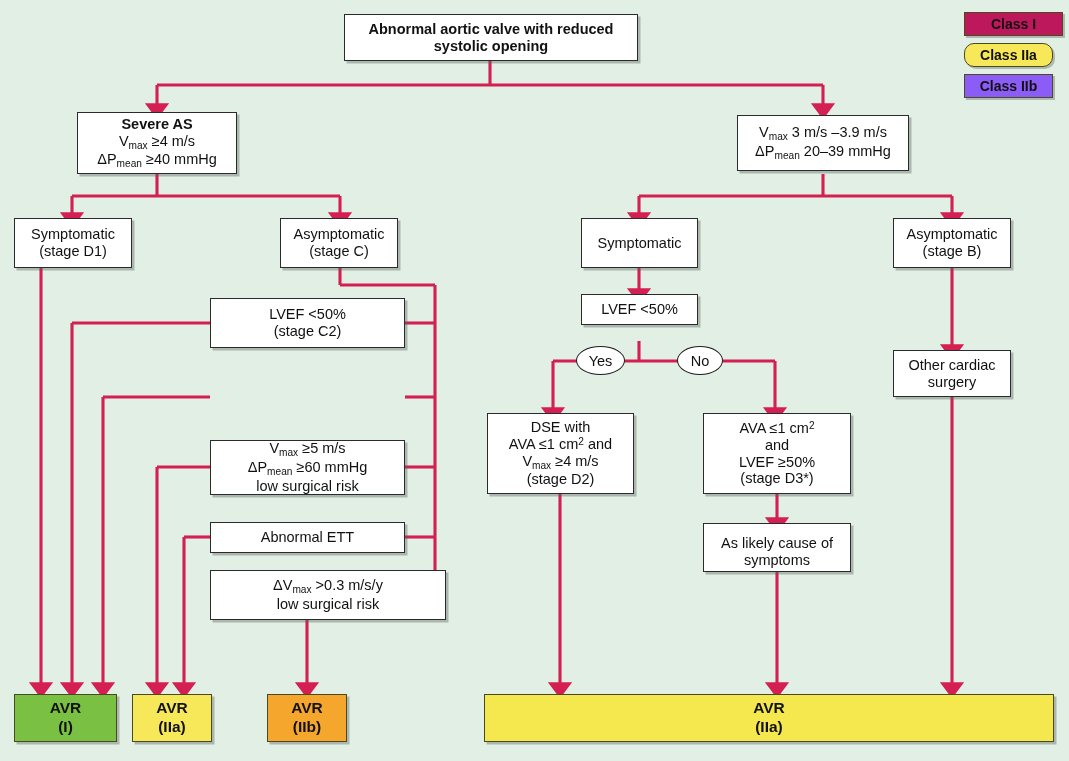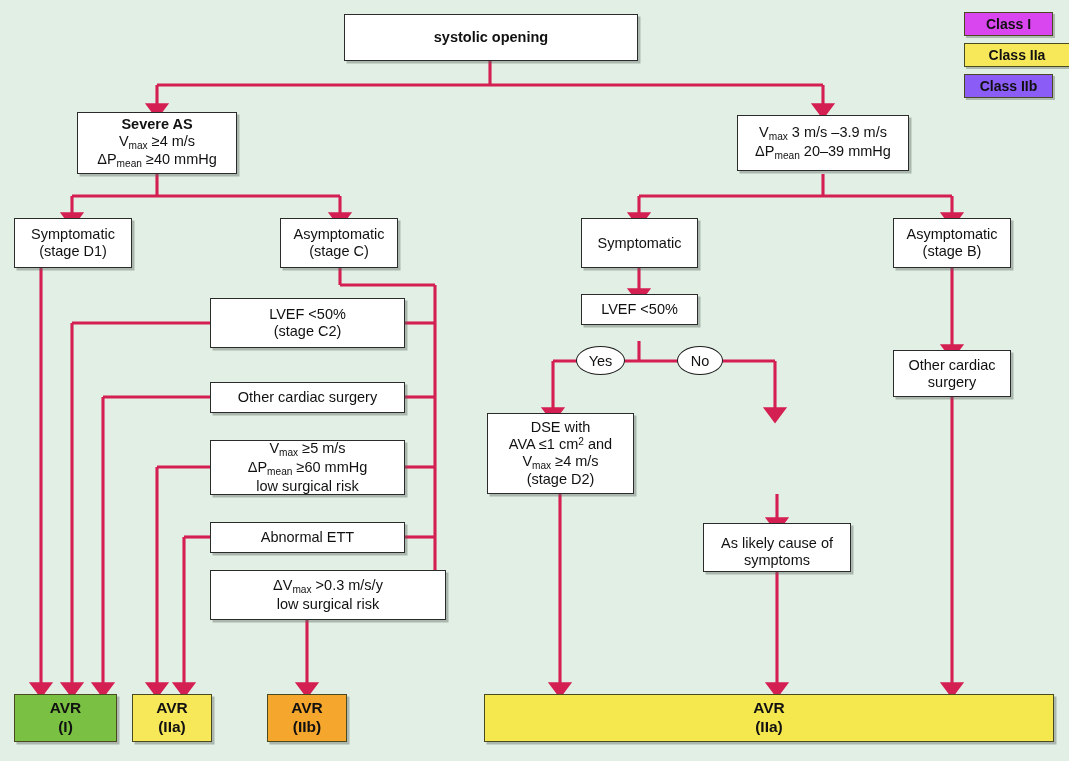--- a/index.html
+++ b/index.html
@@ -154,32 +154,33 @@
       <path d="M560,494 L560,686" marker-end="url(#arw)"></path>
 
       <path d="M777,494 L777,521" marker-end="url(#arw)"></path>
       <path d="M777,572 L777,686" marker-end="url(#arw)"></path>
 
       <path d="M952,268 L952,348" marker-end="url(#arw)"></path>
       <path d="M952,397 L952,686" marker-end="url(#arw)"></path>
     </g>
   </svg>
 
-  <div class="legend-item" style="left:964px; top:12px; width:89px; height:24px; background:#d946ef;">
+  <div class="legend-item" style="left:964px; top:12px; width:99px; height:24px; background:#be185d;">
     <span>Class I</span>
   </div>
-  <div class="legend-item" style="left:964px; top:43px; width:106px; height:24px; background:#f7e85a;">
+  <div class="legend-item" style="left:964px; top:43px; width:89px; height:24px; background:#f7e85a;border-radius:10px;">
     <span>Class IIa</span>
   </div>
   <div class="legend-item" style="left:964px; top:74px; width:89px; height:24px; background:#8b5cf6;">
     <span>Class IIb</span>
   </div>
 
   <div class="node" style="left:344px; top:14px; width:294px; height:47px;">
     <span class="txt bold">
+      <span class="line">Abnormal aortic valve with reduced</span>
       <span class="line">systolic opening</span>
     </span>
   </div>
 
   <div class="node" style="left:77px; top:112px; width:160px; height:62px;">
     <span class="txt">
       <span class="line bold">Severe AS</span>
       <span class="line"><span>V</span><sub>max</sub><span> ≥4 m/s</span></span>
       <span class="line"><span>ΔP</span><sub>mean</sub><span> ≥40 mmHg</span></span>
     </span>
@@ -219,25 +220,20 @@
     </span>
   </div>
 
   <div class="node" style="left:210px; top:298px; width:195px; height:50px;">
     <span class="txt">
       <span class="line">LVEF &lt;50%</span>
       <span class="line">(stage C2)</span>
     </span>
   </div>
 
-  <div class="node" style="left:210px; top:382px; width:195px; height:31px;">
-    <span class="txt">
-      <span class="line">Other cardiac surgery</span>
-    </span>
-  </div>
 
   <div class="node" style="left:210px; top:440px; width:195px; height:55px;">
     <span class="txt">
       <span class="line"><span>V</span><sub>max</sub><span> ≥5 m/s</span></span>
       <span class="line"><span>ΔP</span><sub>mean</sub><span> ≥60 mmHg</span></span>
       <span class="line">low surgical risk</span>
     </span>
   </div>
 
   <div class="node" style="left:210px; top:522px; width:195px; height:31px;">
@@ -269,20 +265,28 @@
 
   <div class="node" style="left:487px; top:413px; width:147px; height:81px;">
     <span class="txt">
       <span class="line">DSE with</span>
       <span class="line"><span>AVA ≤1 cm</span><sup>2</sup><span> and</span></span>
       <span class="line"><span>V</span><sub>max</sub><span> ≥4 m/s</span></span>
       <span class="line">(stage D2)</span>
     </span>
   </div>
 
+  <div class="node" style="left:703px; top:413px; width:148px; height:81px;">
+    <span class="txt">
+      <span class="line"><span>AVA ≤1 cm</span><sup>2</sup></span>
+      <span class="line">and</span>
+      <span class="line">LVEF ≥50%</span>
+      <span class="line">(stage D3*)</span>
+    </span>
+  </div>
 
   <div class="node" style="left:703px; top:523px; width:148px; height:49px;align-items:flex-end;">
     <span class="txt">
       <span class="line">As likely cause of</span>
       <span class="line">symptoms</span>
     </span>
   </div>
 
   <div class="node" style="left:893px; top:350px; width:118px; height:47px;">
     <span class="txt">

